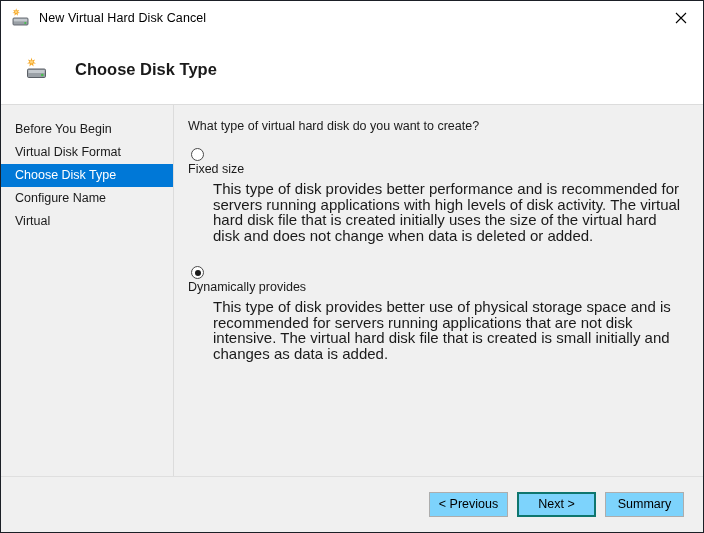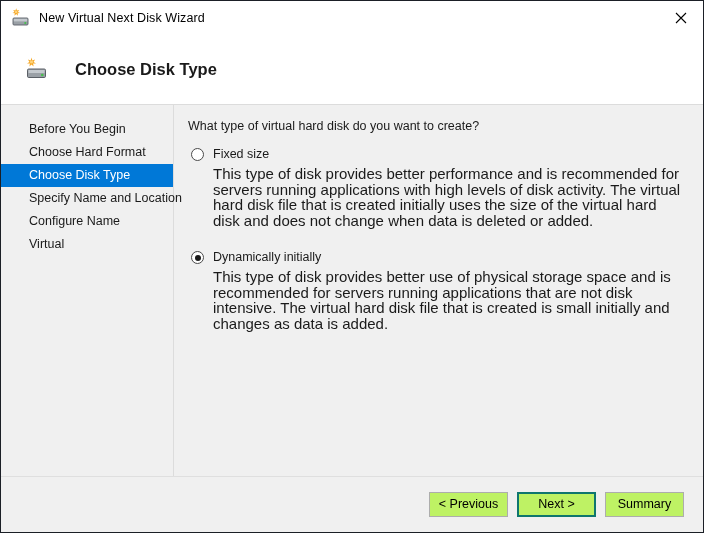--- a/index.html
+++ b/index.html
@@ -100,21 +100,21 @@
     width: 173px;
     flex: 0 0 173px;
     background: #f0f0f0;
     border-right: 1px solid #dcdcdc;
     padding-top: 13px;
     box-sizing: border-box;
   }
   .nav-item {
     height: 23px;
     line-height: 23px;
-    padding-left: 28px;
+    padding-left: 14px;
     font-size: 12.5px;
     color: #1a1a1a;
     white-space: nowrap;
     box-sizing: border-box;
   }
   .nav-item.selected {
     background: #0078d7;
     color: #ffffff;
   }
 
@@ -127,20 +127,21 @@
   .question {
     font-size: 12.5px;
     color: #1a1a1a;
     margin: 0 0 13px 0;
   }
 
   .option-row {
     display: flex;
     align-items: flex-start;
     margin-bottom: 2px;
+    flex-direction: column;
   }
   .radio {
     width: 13px;
     height: 13px;
     flex: 0 0 13px;
     margin: 2px 9px 0 3px;
     border-radius: 50%;
     border: 1px solid #4a4a4a;
     background: #ffffff;
     box-sizing: border-box;
@@ -179,21 +180,21 @@
     display: flex;
     align-items: center;
     justify-content: flex-end;
     padding-right: 19px;
     box-sizing: border-box;
   }
   .btn {
     width: 79px;
     height: 25px;
     margin-left: 9px;
-    background: #bef264;
+    background: #7dd3fc;
     border: 1px solid #adadad;
     font-family: "Liberation Sans", sans-serif;
     font-size: 12.5px;
     color: #000000;
     padding: 0;
     box-sizing: border-box;
     line-height: 23px;
     text-align: center;
   }
   .btn.focused {
@@ -211,21 +212,21 @@
       <svg width="22" height="22" viewBox="0 0 22 22" xmlns="http://www.w3.org/2000/svg">
         <g>
           <path d="M7.2 1.2 L7.9 3.6 L10.2 2.9 L8.9 4.9 L11.0 6.1 L8.6 6.3 L9.0 8.7 L7.2 7.0 L5.4 8.7 L5.8 6.3 L3.4 6.1 L5.5 4.9 L4.2 2.9 L6.5 3.6 Z" fill="#f5a623"></path>
           <circle cx="7.2" cy="5.0" r="1.3" fill="#ffd37a"></circle>
           <rect x="4" y="11" width="15" height="7" rx="1" fill="#9aa0a6" stroke="#5a5f66" stroke-width="0.9"></rect>
           <rect x="4.8" y="11.8" width="13.4" height="2.6" fill="#c4c9ce"></rect>
           <circle cx="16.3" cy="16" r="1.1" fill="#43c04a"></circle>
         </g>
       </svg>
     </span>
-    <span class="titlebar-text">New Virtual Next Disk Wizard</span>
+    <span class="titlebar-text">New Virtual Hard Disk Cancel</span>
     <span class="titlebar-spacer"></span>
     <button class="close-button">
       <span>
         <svg width="12" height="12" viewBox="0 0 12 12" xmlns="http://www.w3.org/2000/svg">
           <path d="M1 1 L11 11 M11 1 L1 11" stroke="#000000" stroke-width="1.1" fill="none"></path>
         </svg>
       </span>
     </button>
   </div>
 
@@ -241,39 +242,38 @@
         </g>
       </svg>
     </span>
     <span class="header-title">Choose Disk Type</span>
   </div>
 
   <div class="body">
 
     <nav class="sidebar">
       <div class="nav-item">Before You Begin</div>
-      <div class="nav-item">Choose Hard Format</div>
+      <div class="nav-item">Virtual Disk Format</div>
       <div class="nav-item selected">Choose Disk Type</div>
-      <div class="nav-item">Specify Name and Location</div>
       <div class="nav-item">Configure Name</div>
       <div class="nav-item">Virtual</div>
     </nav>
 
     <main class="content">
       <p class="question">What type of virtual hard disk do you want to create?</p>
 
       <div class="option-row">
         <span class="radio"></span>
         <span class="option-label">Fixed size</span>
       </div>
       <p class="option-desc">This type of disk provides better performance and is recommended for servers running applications with high levels of disk activity. The virtual hard disk file that is created initially uses the size of the virtual hard disk and does not change when data is deleted or added.</p>
 
       <div class="option-row">
         <span class="radio checked"></span>
-        <span class="option-label">Dynamically initially</span>
+        <span class="option-label">Dynamically provides</span>
       </div>
       <p class="option-desc last">This type of disk provides better use of physical storage space and is recommended for servers running applications that are not disk intensive. The virtual hard disk file that is created is small initially and changes as data is added.</p>
     </main>
 
   </div>
 
   <div class="footer">
     <button class="btn">&lt; Previous</button>
     <button class="btn focused">Next &gt;</button>
     <button class="btn">Summary</button>

